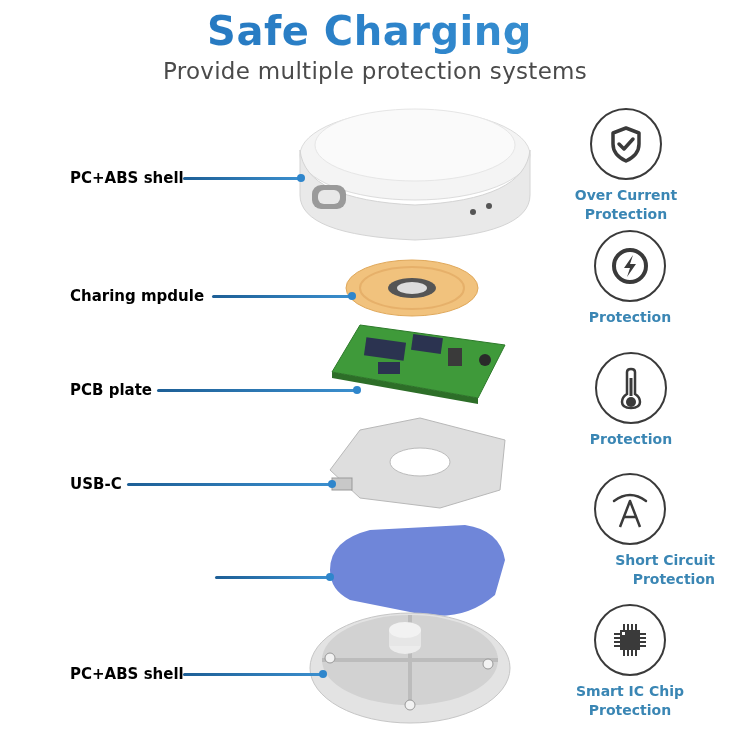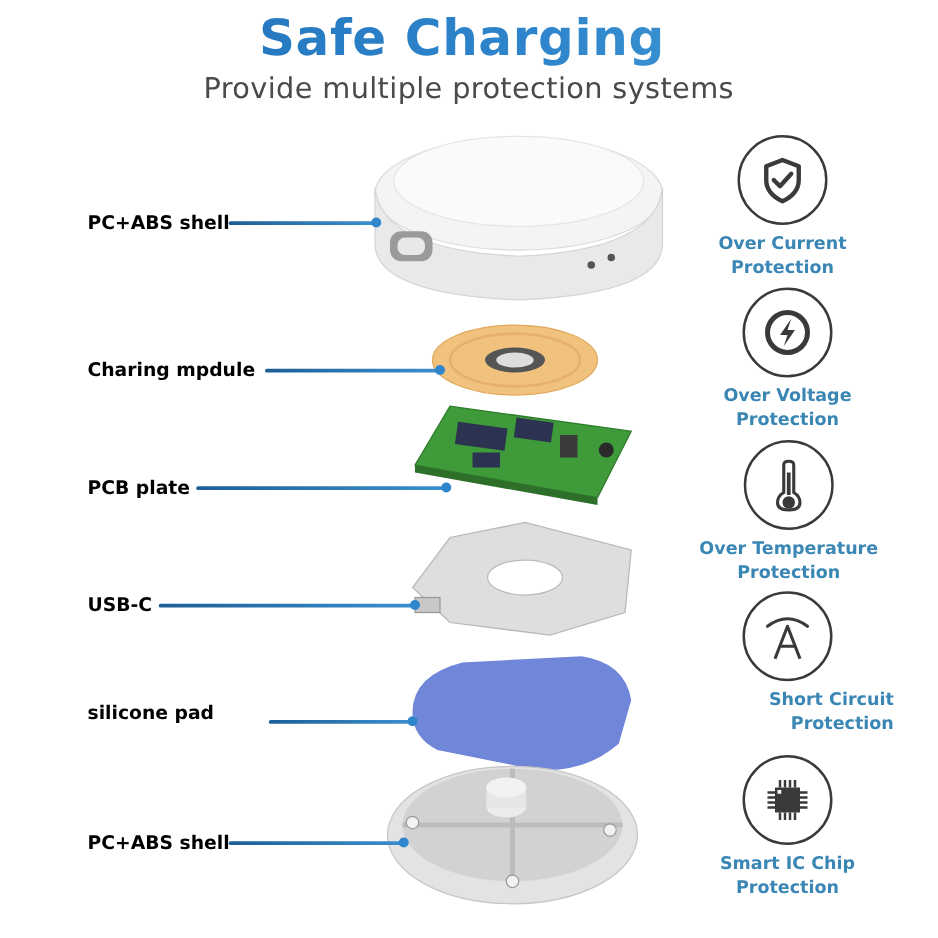--- a/index.html
+++ b/index.html
@@ -84,21 +84,20 @@
 
 <div class="label" style="top:380px;">PCB plate</div>
 <div class="leader" style="left:157px;top:389px;width:200px;"></div>
 <div class="dot" style="left:353px;top:386px;"></div>
 
 <div class="label" style="top:474px;">USB-C</div>
 <div class="leader" style="left:127px;top:483px;width:205px;"></div>
 <div class="dot" style="left:328px;top:480px;"></div>
 
 <div class="label" style="top:560px;">
-  <div>silicone pad</div>
 </div>
 <div class="leader" style="left:215px;top:576px;width:115px;"></div>
 <div class="dot" style="left:326px;top:573px;"></div>
 
 <div class="label" style="top:664px;">PC+ABS shell</div>
 <div class="leader" style="left:183px;top:673px;width:140px;"></div>
 <div class="dot" style="left:319px;top:670px;"></div>
 
 <div class="feat" style="left:541px;top:108px;">
   <div class="circle">
@@ -114,35 +113,33 @@
 </div>
 
 <div class="feat" style="left:545px;top:230px;">
   <div class="circle">
     <svg width="40" height="40" viewBox="0 0 40 40">
       <circle cx="20" cy="20" r="16" fill="none" stroke="#3a3a3a" stroke-width="4"></circle>
       <path d="M23 9 L14 22 L20 22 L17 31 L26 18 L20 18 Z" fill="#3a3a3a"></path>
     </svg>
   </div>
   <div class="ftext">
-    <div>Over Voltage</div>
     <div>Protection</div>
   </div>
 </div>
 
 <div class="feat" style="left:546px;top:352px;">
   <div class="circle">
     <svg width="40" height="44" viewBox="0 0 40 44">
       <path d="M16 6 Q16 3 20 3 Q24 3 24 6 L24 28 Q29 31 29 36 Q29 42 20 42 Q11 42 11 36 Q11 31 16 28 Z" fill="none" stroke="#3a3a3a" stroke-width="2.5"></path>
       <rect x="18.5" y="12" width="3" height="18" fill="#3a3a3a"></rect>
       <circle cx="20" cy="36" r="5" fill="#3a3a3a"></circle>
     </svg>
   </div>
   <div class="ftext">
-    <div>Over Temperature</div>
     <div>Protection</div>
   </div>
 </div>
 
 <div class="feat" style="left:545px;top:473px;text-align:right;">
   <div class="circle">
     <svg width="44" height="44" viewBox="0 0 44 44">
       <path d="M6 14 Q22 2 38 14" fill="none" stroke="#3a3a3a" stroke-width="2.5" stroke-linecap="round"></path>
       <path d="M12 40 L22 14 L32 40" fill="none" stroke="#3a3a3a" stroke-width="2.5" stroke-linejoin="round"></path>
       <line x1="16" y1="30" x2="28" y2="30" stroke="#3a3a3a" stroke-width="2.5"></line>

